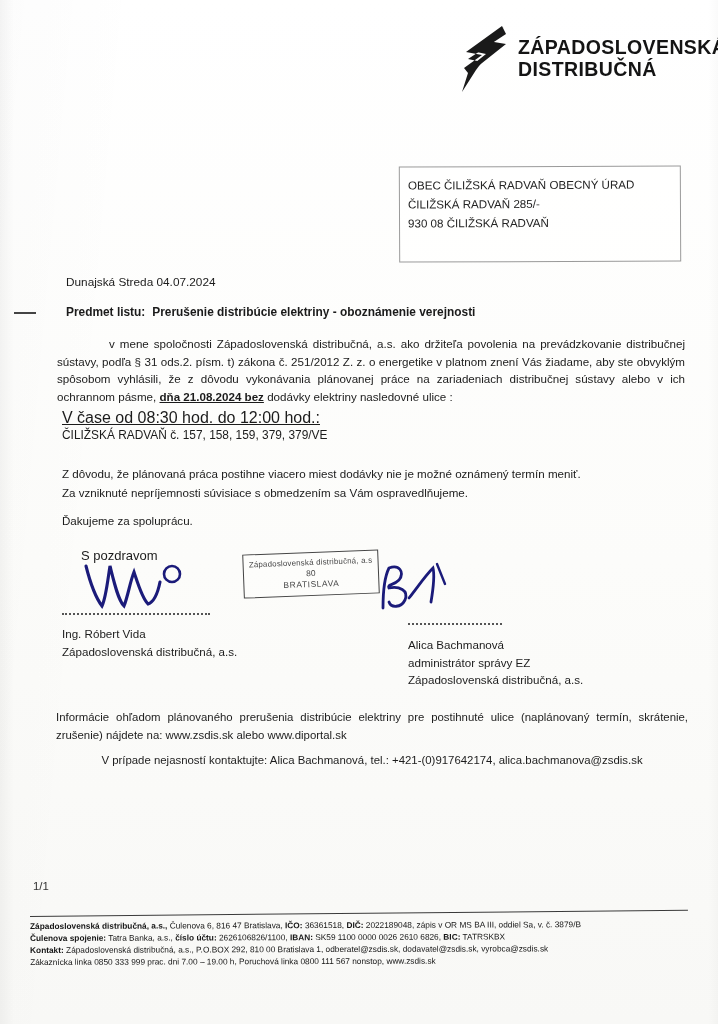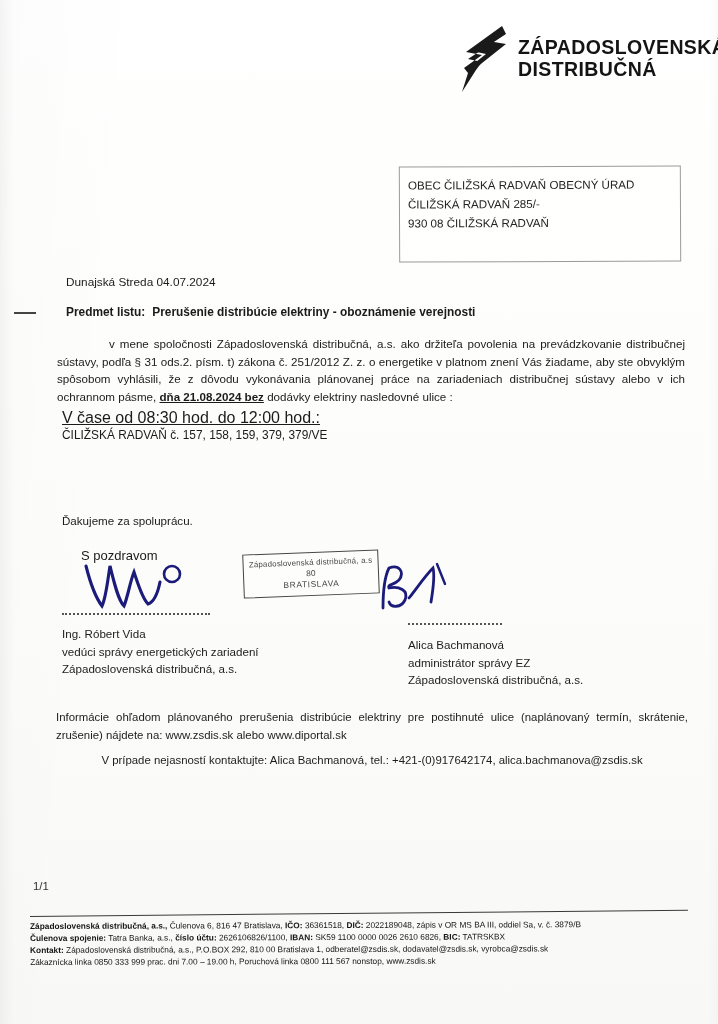--- a/index.html
+++ b/index.html
@@ -115,20 +115,22 @@
     <span class="indent"></span><span>v mene spoločnosti Západoslovenská distribučná, a.s. ako držiteľa povolenia na prevádzkovanie distribučnej sústavy, podľa § 31 ods.2. písm. t) zákona č. 251/2012 Z. z. o energetike v platnom znení Vás žiadame, aby ste obvyklým spôsobom vyhlásili, že z dôvodu vykonávania plánovanej práce na zariadeniach distribučnej sústavy alebo v ich ochrannom pásme,</span>
     <span class="b u">dňa 21.08.2024 bez</span>
     <span>dodávky elektriny nasledovné ulice :</span>
   </div>
 
   <div class="txt time-line u">V čase od 08:30 hod.  do 12:00 hod.:</div>
 
   <div class="txt street-line">ČILIŽSKÁ RADVAŇ č. 157, 158, 159, 379, 379/VE</div>
 
   <div class="txt body2">
+    <div>Z dôvodu, že plánovaná práca postihne viacero miest dodávky nie je možné oznámený termín meniť.</div>
+    <div>Za vzniknuté nepríjemnosti súvisiace s obmedzením sa Vám ospravedlňujeme.</div>
   </div>
 
   <div class="txt thanks">Ďakujeme za spoluprácu.</div>
   <div class="txt regards">S pozdravom</div>
 
   <svg class="sig-left" viewBox="0 0 130 58">
     <path d="M6 10 C10 26, 16 42, 22 50 C26 42, 28 22, 30 10 C34 26, 38 44, 44 50 C48 40, 50 26, 54 16 C58 28, 62 42, 68 48 C74 46, 78 36, 80 26" fill="none" stroke="#1b1b7a" stroke-width="3.1" stroke-linecap="round"></path>
     <circle cx="92" cy="18" r="8" fill="none" stroke="#1b1b7a" stroke-width="2.6"></circle>
   </svg>
   <svg class="sig-right" viewBox="0 0 78 52">
@@ -139,21 +141,20 @@
 
   <div class="stamp">
     <div class="s1">Západoslovenská distribučná, a.s</div>
     <div class="s2">80</div>
     <div class="s3">BRATISLAVA</div>
   </div>
 
   <div class="dots-left"></div>
   <div class="name-left">
     <div>Ing. Róbert Vida</div>
-    <div>vedúci správy energetických zariadení</div>
     <div>Západoslovenská distribučná, a.s.</div>
   </div>
 
   <div class="dots-right"></div>
   <div class="name-right">
     <div>Alica Bachmanová</div>
     <div>administrátor správy EZ</div>
     <div>Západoslovenská distribučná, a.s.</div>
   </div>
 

